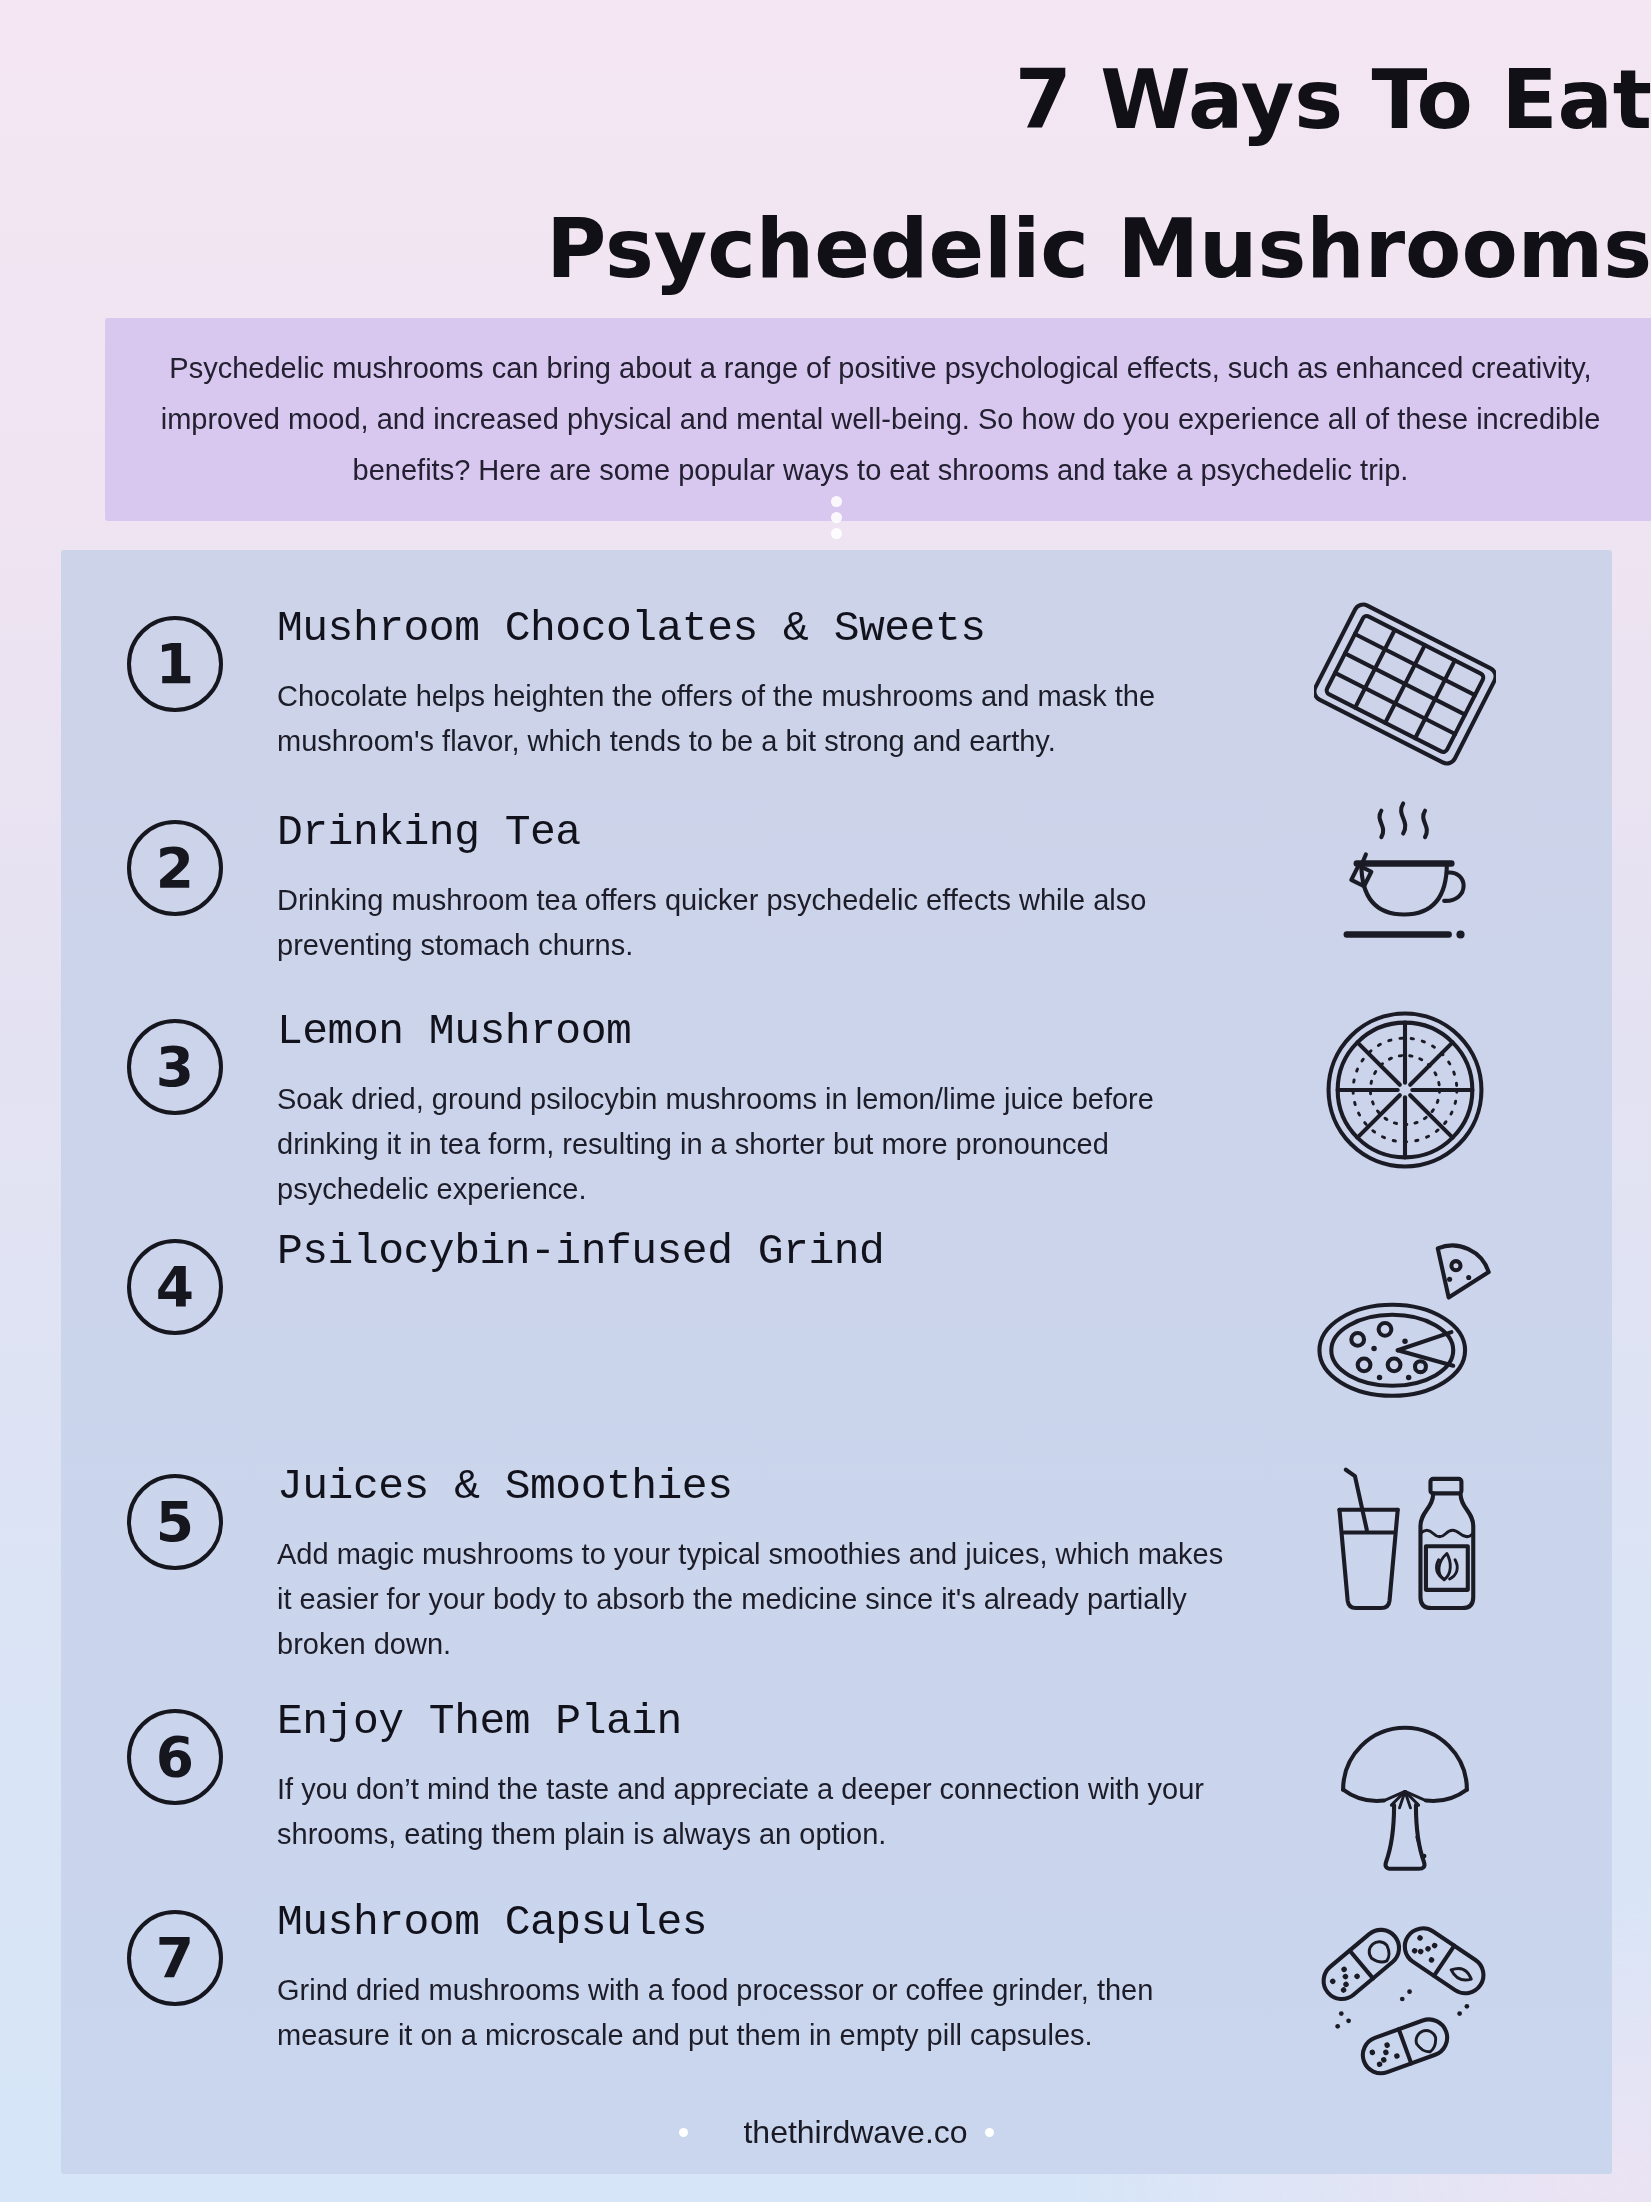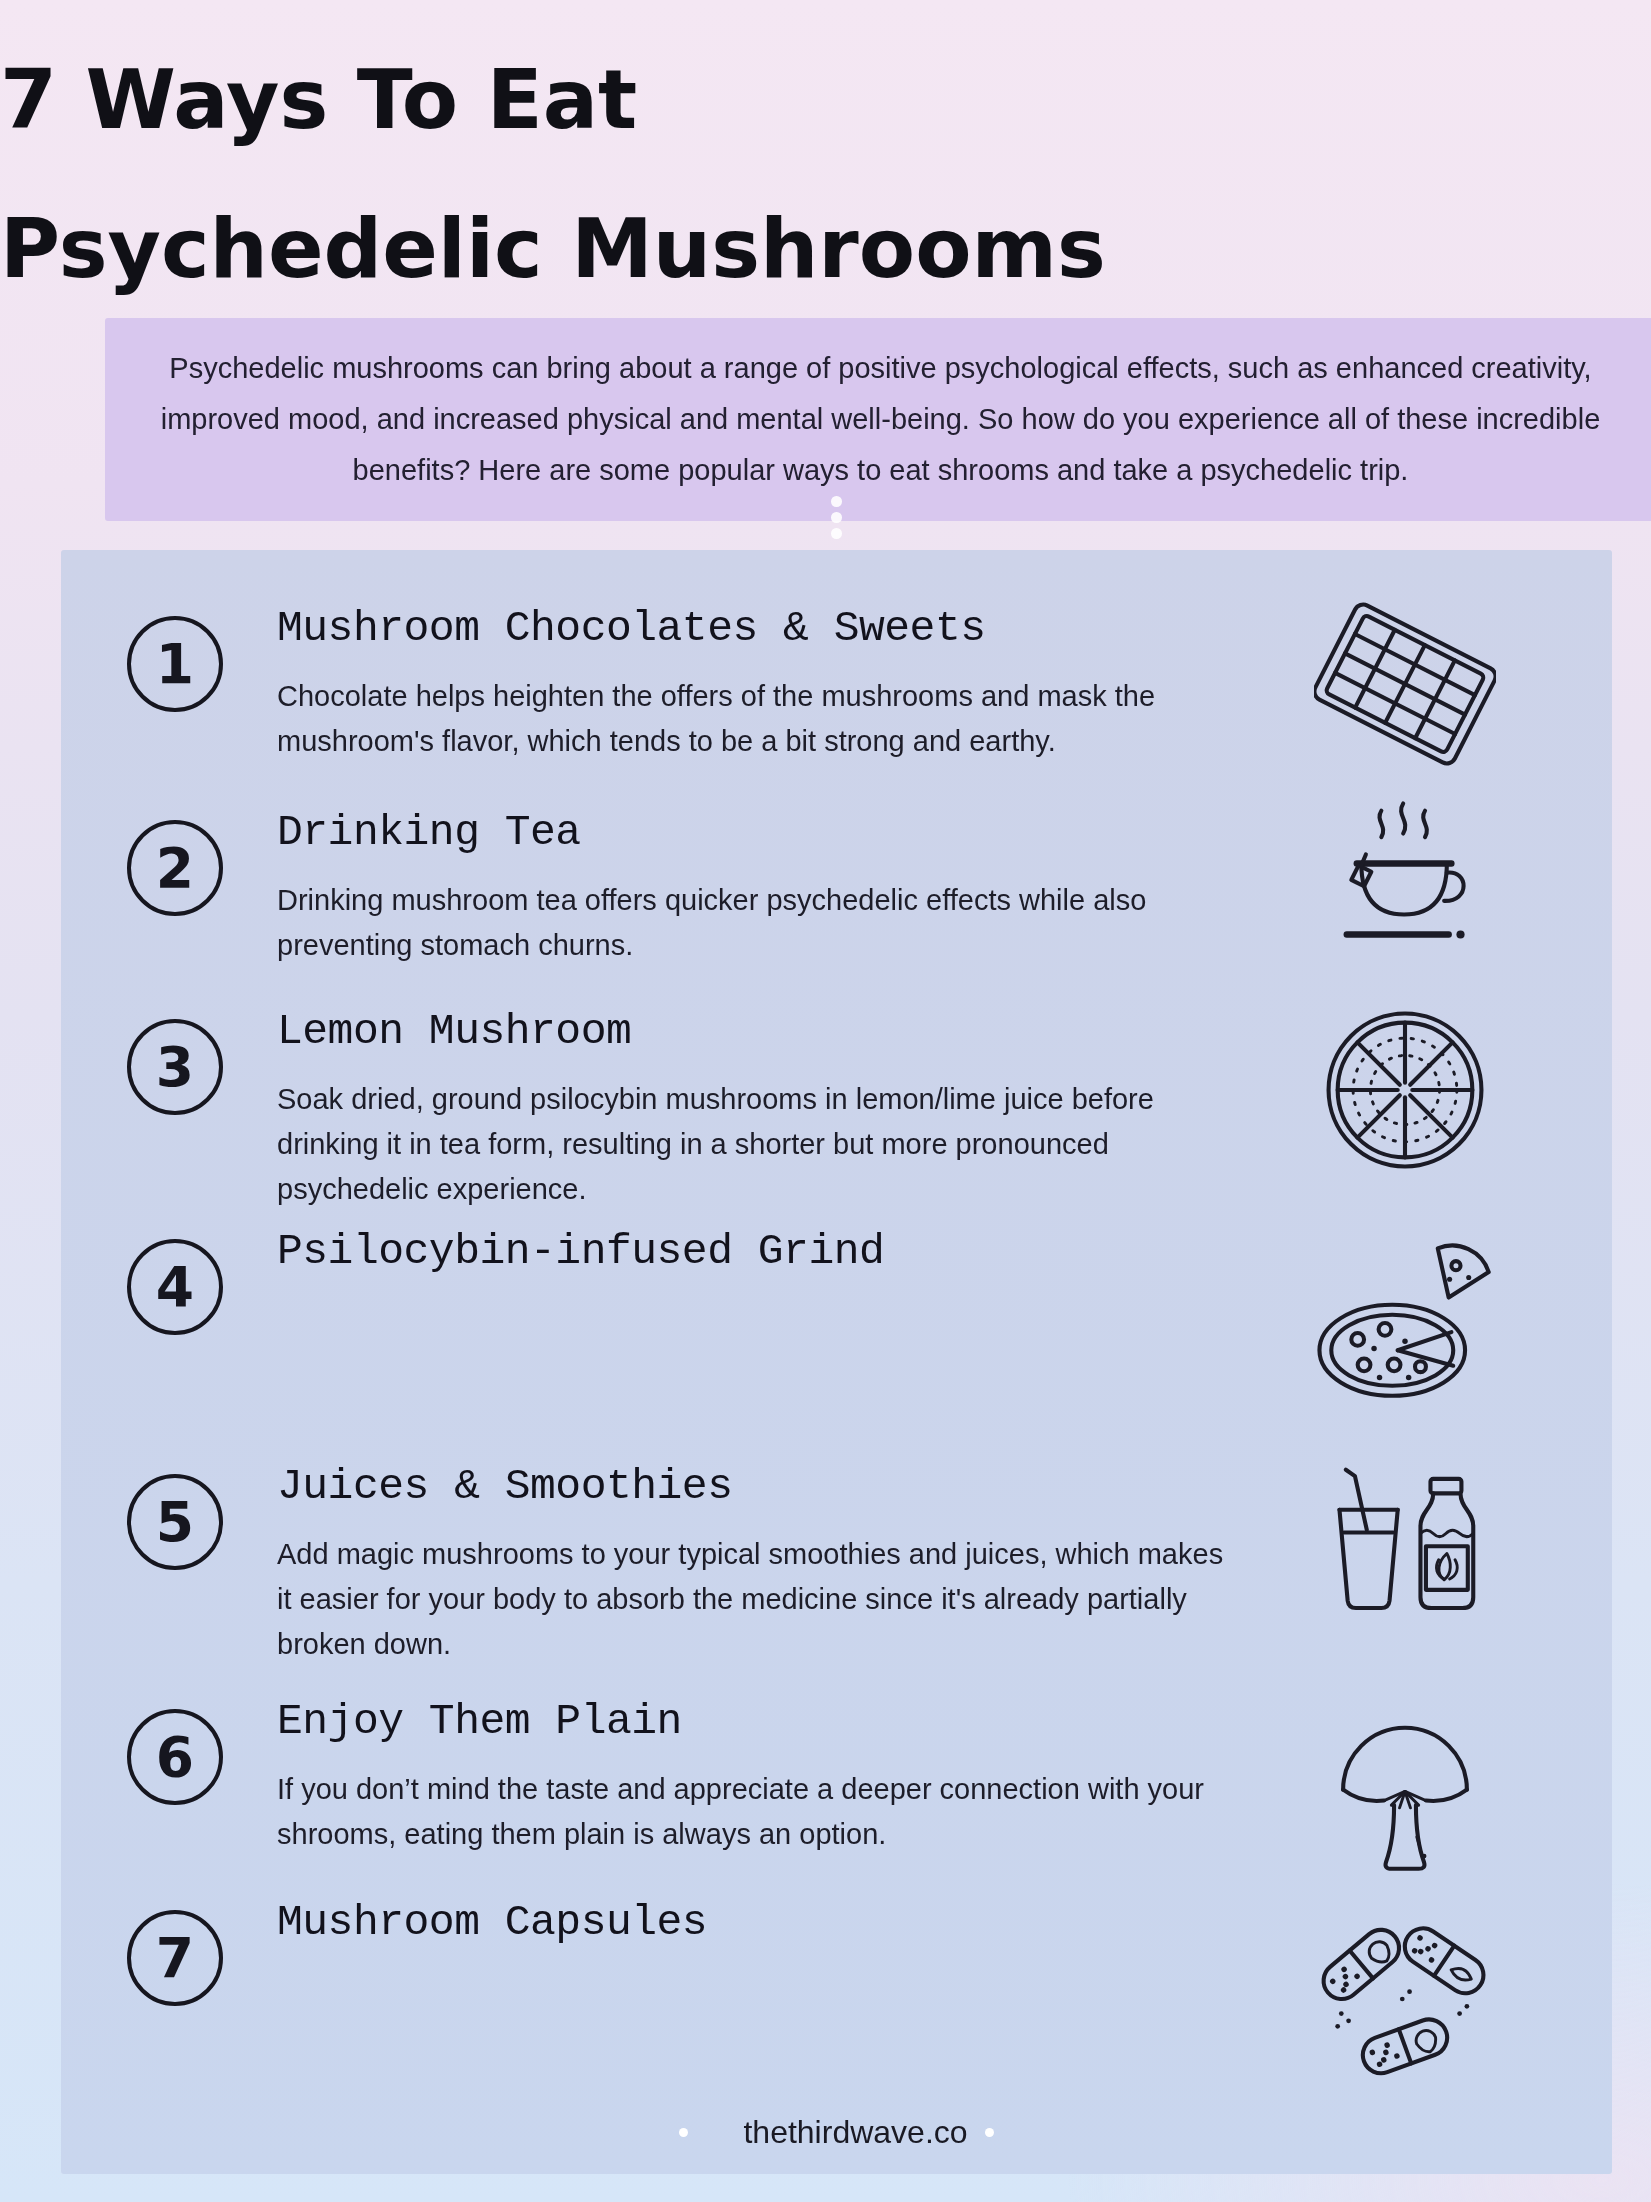--- a/index.html
+++ b/index.html
@@ -3,21 +3,21 @@
 <meta charset="utf-8">
 <style>
   html,body{margin:0;padding:0;}
   body{
     width:1652px;height:2202px;position:relative;overflow:hidden;
     font-family:"Liberation Sans",sans-serif;color:#16161f;
     background:
       radial-gradient(860px 478px at 97% 99%, rgba(236,227,243,.95), rgba(236,227,243,0) 62%),
       linear-gradient(180deg,#f4e7f3 0%,#f0e4f2 22%,#e4e2f2 46%,#dbe4f5 72%,#d6e6f8 100%);
   }
-  .title{position:absolute;top:25px;left:0;width:1652px;text-align:left;
+  .title{position:absolute;top:25px;left:0;width:1652px;text-align:right;
     font-family:"DejaVu Sans",sans-serif;font-weight:bold;font-size:82px;line-height:149px;
     color:#101016;letter-spacing:0px;}
   .intro-box{position:absolute;top:318px;left:61px;width:1551px;box-sizing:border-box;
     background:#d8c7ee;border-radius:2.9px;padding:25px 55px;margin-left:44px;}
   .intro-box p{margin:0;font-size:29px;line-height:51px;text-align:center;color:#232031;}
   .dots-divider{position:absolute;top:496px;left:61px;width:1551px;display:flex;
     flex-direction:column;align-items:center;gap:5.7px;}
   .dots-divider .dot{width:10.5px;height:10.5px;border-radius:50%;background:rgba(255,255,255,.88);}
   .main-box{position:absolute;top:550px;left:61px;width:1551px;height:1624px;
     background:linear-gradient(180deg,#cdd3e9 0%,#c9d6ee 100%);border-radius:2.9px;}
@@ -213,20 +213,21 @@
       </svg>
     </div>
   </section>
 
   <section class="item" style="top:1348px">
     <div class="num-circle">
       <span>7</span>
     </div>
     <div class="item-text">
       <h2>Mushroom Capsules</h2>
+      <p>Grind dried mushrooms with a food processor or coffee grinder, then measure it on a microscale and put them in empty pill capsules.</p>
     </div>
     <div class="item-icon" style="top:9.6px">
       <svg width="182" height="182" viewBox="0 0 200 200">
         <g transform="translate(52,62) rotate(-40)">
           <rect x="-48" y="-20" width="96" height="40" rx="20"></rect>
           <line x1="0" y1="-20" x2="0" y2="20"></line>
           <circle class="fdot" cx="-36" cy="-6" r="3"></circle>
             <circle class="fdot" cx="-27" cy="6" r="3"></circle>
           <circle class="fdot" cx="-18" cy="-8" r="3"></circle>
             <circle class="fdot" cx="-12" cy="7" r="3"></circle>

